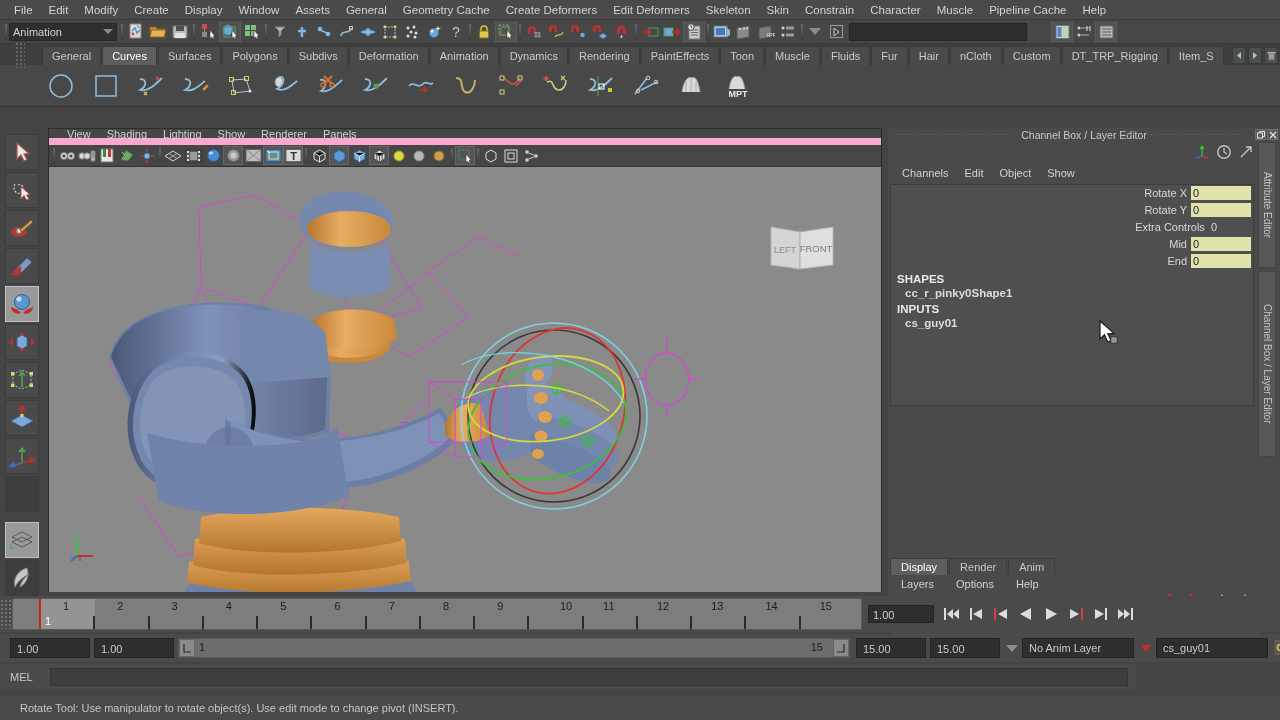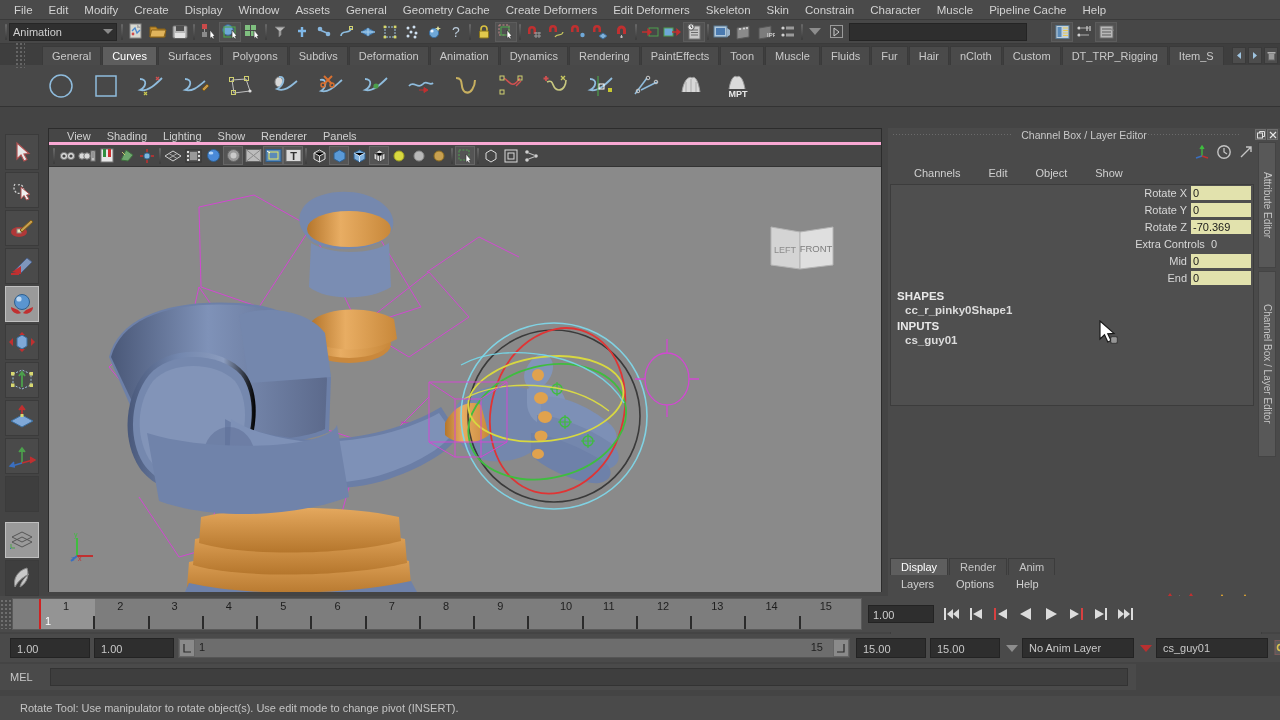--- a/index.html
+++ b/index.html
@@ -121,21 +121,21 @@
   .tool.active { background: #9a9a9a; border-color: #c0c0c0; }
   .tool.dark { background: #3e3e3e; }
 
   
   .viewportwrap {
     position: absolute; left: 48px; top: 0; width: 834px; height: 464px;
     background: #3a3a3a; border: 1px solid #2c2c2c;
   }
   .vpmenu {
     height: 16px; background: #464646; display: flex; align-items: center;
-    padding-left: 10px; gap: 0px; border-bottom: 3px solid #f9a8d4;
+    padding-left: 10px; gap: 0px; border-bottom: 7px solid #f9a8d4;
   }
   .vpmenu .mi { padding: 0 8px; font-size: 11px; color: #d0d0d0; }
   .vptools {
     height: 22px; background: #464646; display: flex; align-items: center;
     padding-left: 2px; border-bottom: 1px solid #333;
   }
   .vpicon {
     width: 20px; height: 19px; flex: none;
     display: flex; align-items: center; justify-content: center;
   }
@@ -169,21 +169,21 @@
     display: flex; align-items: center; justify-content: center;
     font-size: 8px; line-height: 1; color: #ddd;
   }
   .cb-iconrow {
     height: 22px; display: flex; align-items: center; justify-content: flex-end;
     padding-right: 26px; gap: 6px;
   }
   .cbmenu {
     height: 18px; display: flex; align-items: center; padding-left: 6px; gap: 0;
   }
-  .cbmenu .mi { padding: 0 8px; font-size: 11px; color: #d0d0d0; margin-left: 12px; }
+  .cbmenu .mi { padding: 0 8px; font-size: 11px; color: #d0d0d0; }
   .chanbox {
     margin: 2px 26px 0 2px; height: 222px; background: #4f4f4f;
     border: 1px solid #3c3c3c; position: relative; overflow: hidden;
   }
   .cb-objname {
     font-size: 11.5px; font-weight: bold; color: #e8e8e8;
     padding: 3px 0 5px 6px;
   }
   .cb-row { display: flex; align-items: center; height: 16px; margin-bottom: 1px; }
   .cb-label {
@@ -1227,24 +1227,20 @@
 
       <div class="chanbox">
         <div id="cbattrs">
             <div class="cb-row">
               <div class="cb-label">Rotate X</div>
               <div class="cb-val">0</div>
             </div>
             <div class="cb-row">
               <div class="cb-label">Rotate Y</div>
               <div class="cb-val">0</div>
-            </div>
-            <div class="cb-row">
-              <div class="cb-label">Rotate Z</div>
-              <div class="cb-val">-70.369</div>
             </div>
             <div class="cb-row">
               <div class="cb-label">Extra Controls</div>
               <div class="cb-val plain">0</div>
             </div>
             <div class="cb-row">
               <div class="cb-label">Mid</div>
               <div class="cb-val">0</div>
             </div>
             <div class="cb-row">

